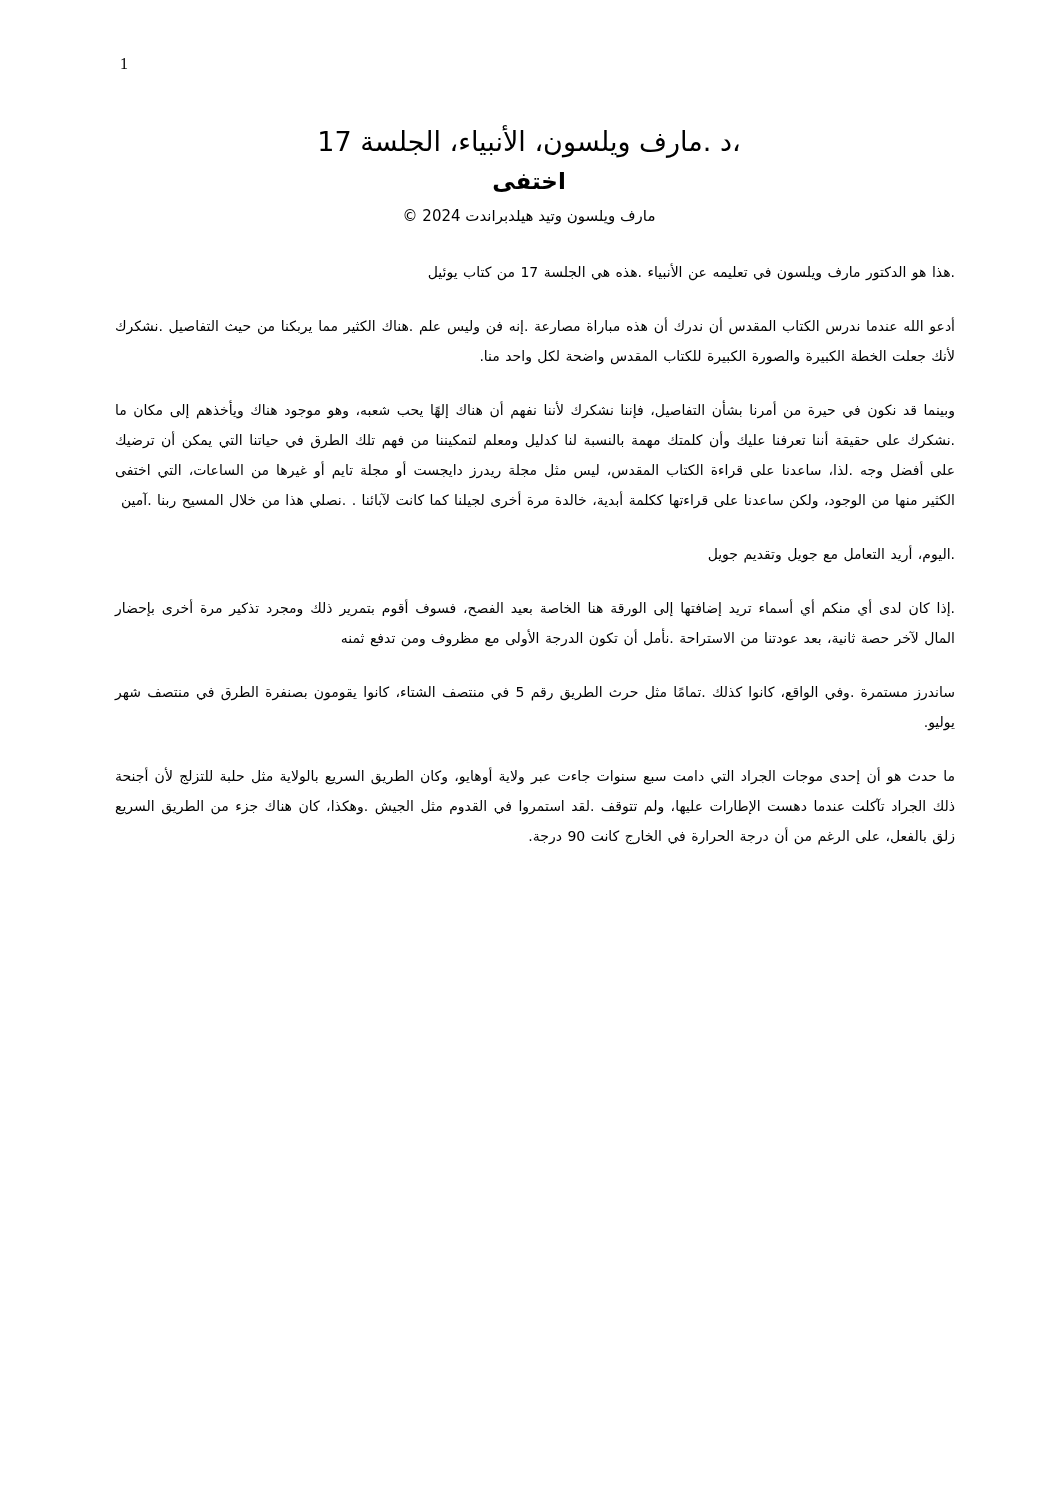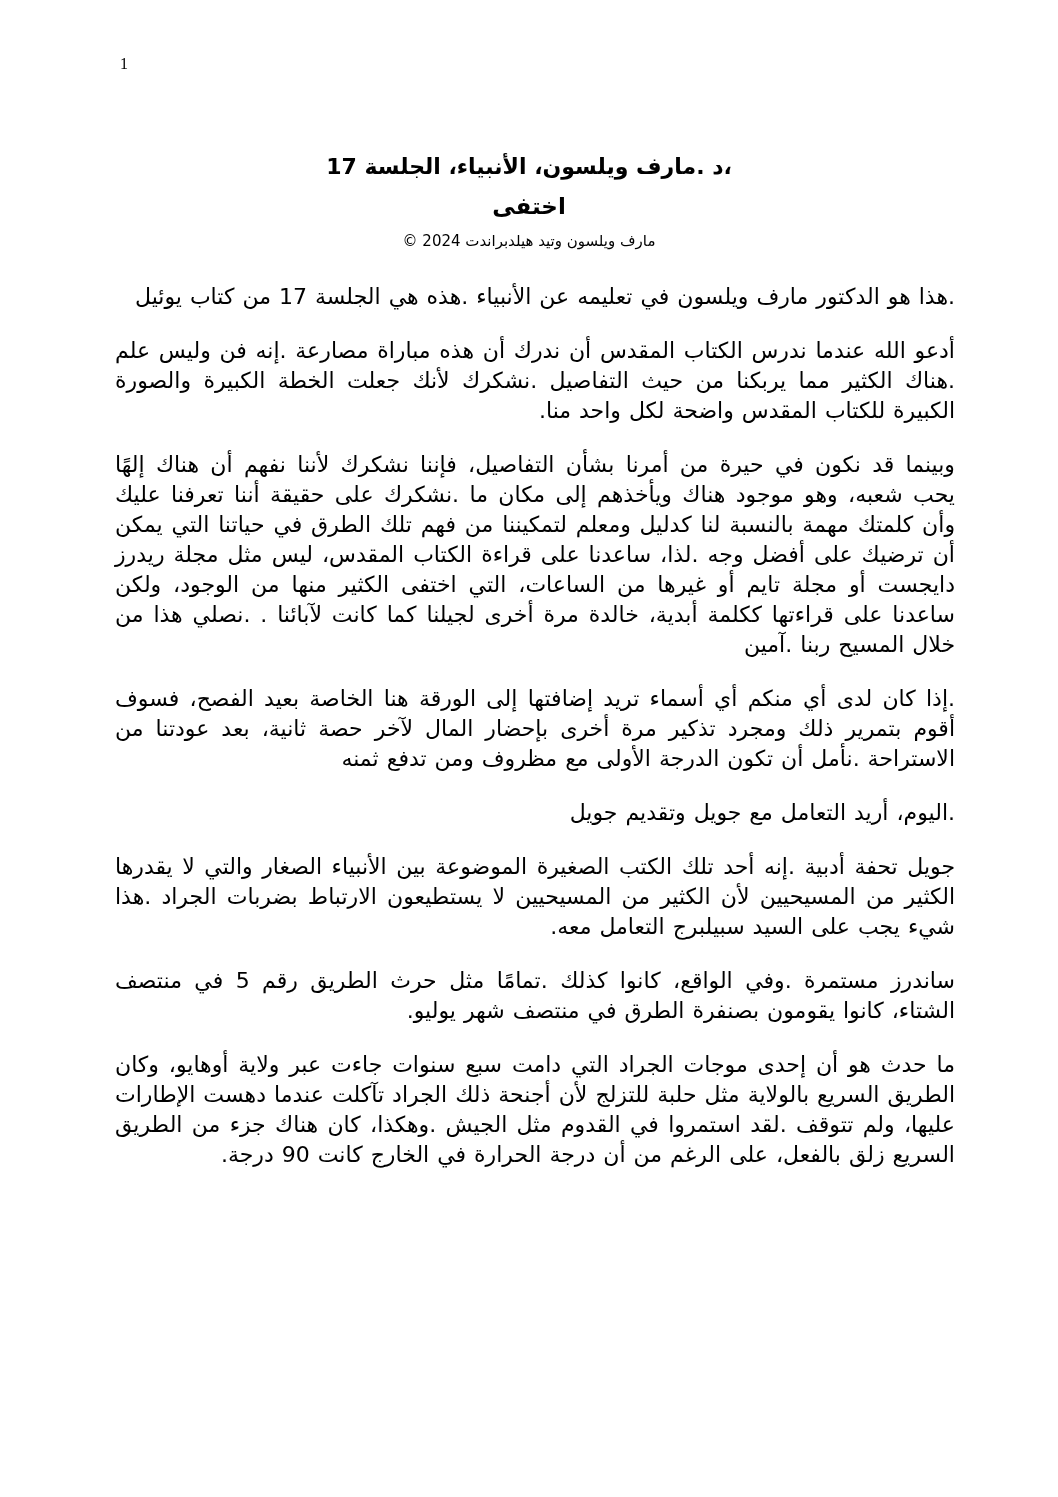--- a/index.html
+++ b/index.html
@@ -24,46 +24,45 @@
     font-family: "Liberation Serif", "DejaVu Serif", serif;
     font-size: 16px;
     color: #000000;
   }
   .header {
     padding-top: 125px;
     text-align: center;
     direction: rtl;
   }
   .title-line {
-    font-size: 22px;
-    font-weight: 700;
+    font-size: 27px;
+    font-weight: 400;
     line-height: 34px;
     font-family: "DejaVu Sans", sans-serif;
-    margin-top: 25px;
   }
   .title-sub {
     font-size: 23px;
     font-weight: 700;
     line-height: 44px;
     font-family: "DejaVu Sans", sans-serif;
   }
   .copyright {
     font-size: 15px;
     line-height: 26px;
     font-weight: 400;
   }
   .body-text {
     direction: rtl;
     margin-top: 28px;
     padding-left: 115px;
     padding-right: 103px;
   }
   .body-text p {
     margin: 0 0 24px 0;
-    font-size: 22px;
+    font-size: 14px;
     line-height: 30px;
     text-align: justify;
     text-align-last: right;
     word-spacing: 1px;
   }
 </style>
 </head>
 <body>
 
 <div class="page">
@@ -73,20 +72,19 @@
   <div class="header">
     <div class="title-line">،د .مارف ويلسون، الأنبياء، الجلسة 17</div>
     <div class="title-sub">اختفى</div>
     <div class="copyright">مارف ويلسون وتيد هيلدبراندت 2024 ©</div>
   </div>
 
   <div class="body-text">
     <p>.هذا هو الدكتور مارف ويلسون في تعليمه عن الأنبياء .هذه هي الجلسة 17 من كتاب يوئيل</p>
     <p>أدعو الله عندما ندرس الكتاب المقدس أن ندرك أن هذه مباراة مصارعة .إنه فن وليس علم .هناك الكثير مما يربكنا من حيث التفاصيل .نشكرك لأنك جعلت الخطة الكبيرة والصورة الكبيرة للكتاب المقدس واضحة لكل واحد منا.</p>
     <p>وبينما قد نكون في حيرة من أمرنا بشأن التفاصيل، فإننا نشكرك لأننا نفهم أن هناك إلهًا يحب شعبه، وهو موجود هناك ويأخذهم إلى مكان ما .نشكرك على حقيقة أننا تعرفنا عليك وأن كلمتك مهمة بالنسبة لنا كدليل ومعلم لتمكيننا من فهم تلك الطرق في حياتنا التي يمكن أن ترضيك على أفضل وجه .لذا، ساعدنا على قراءة الكتاب المقدس، ليس مثل مجلة ريدرز دايجست أو مجلة تايم أو غيرها من الساعات، التي اختفى الكثير منها من الوجود، ولكن ساعدنا على قراءتها ككلمة أبدية، خالدة مرة أخرى لجيلنا كما كانت لآبائنا . .نصلي هذا من خلال المسيح ربنا .آمين</p>
+    <p>.اليوم، أريد التعامل مع جويل وتقديم جويل</p>
     <p>.إذا كان لدى أي منكم أي أسماء تريد إضافتها إلى الورقة هنا الخاصة بعيد الفصح، فسوف أقوم بتمرير ذلك ومجرد تذكير مرة أخرى بإحضار المال لآخر حصة ثانية، بعد عودتنا من الاستراحة .نأمل أن تكون الدرجة الأولى مع مظروف ومن تدفع ثمنه</p>
-    <p>.اليوم، أريد التعامل مع جويل وتقديم جويل</p>
-    <p>جويل تحفة أدبية .إنه أحد تلك الكتب الصغيرة الموضوعة بين الأنبياء الصغار والتي لا يقدرها الكثير من المسيحيين لأن الكثير من المسيحيين لا يستطيعون الارتباط بضربات الجراد .هذا شيء يجب على السيد سبيلبرج التعامل معه.</p>
     <p>ساندرز مستمرة .وفي الواقع، كانوا كذلك .تمامًا مثل حرث الطريق رقم 5 في منتصف الشتاء، كانوا يقومون بصنفرة الطرق في منتصف شهر يوليو.</p>
     <p>ما حدث هو أن إحدى موجات الجراد التي دامت سبع سنوات جاءت عبر ولاية أوهايو، وكان الطريق السريع بالولاية مثل حلبة للتزلج لأن أجنحة ذلك الجراد تآكلت عندما دهست الإطارات عليها، ولم تتوقف .لقد استمروا في القدوم مثل الجيش .وهكذا، كان هناك جزء من الطريق السريع زلق بالفعل، على الرغم من أن درجة الحرارة في الخارج كانت 90 درجة.</p>
   </div>
 
 </div>
 
 </body></html>

